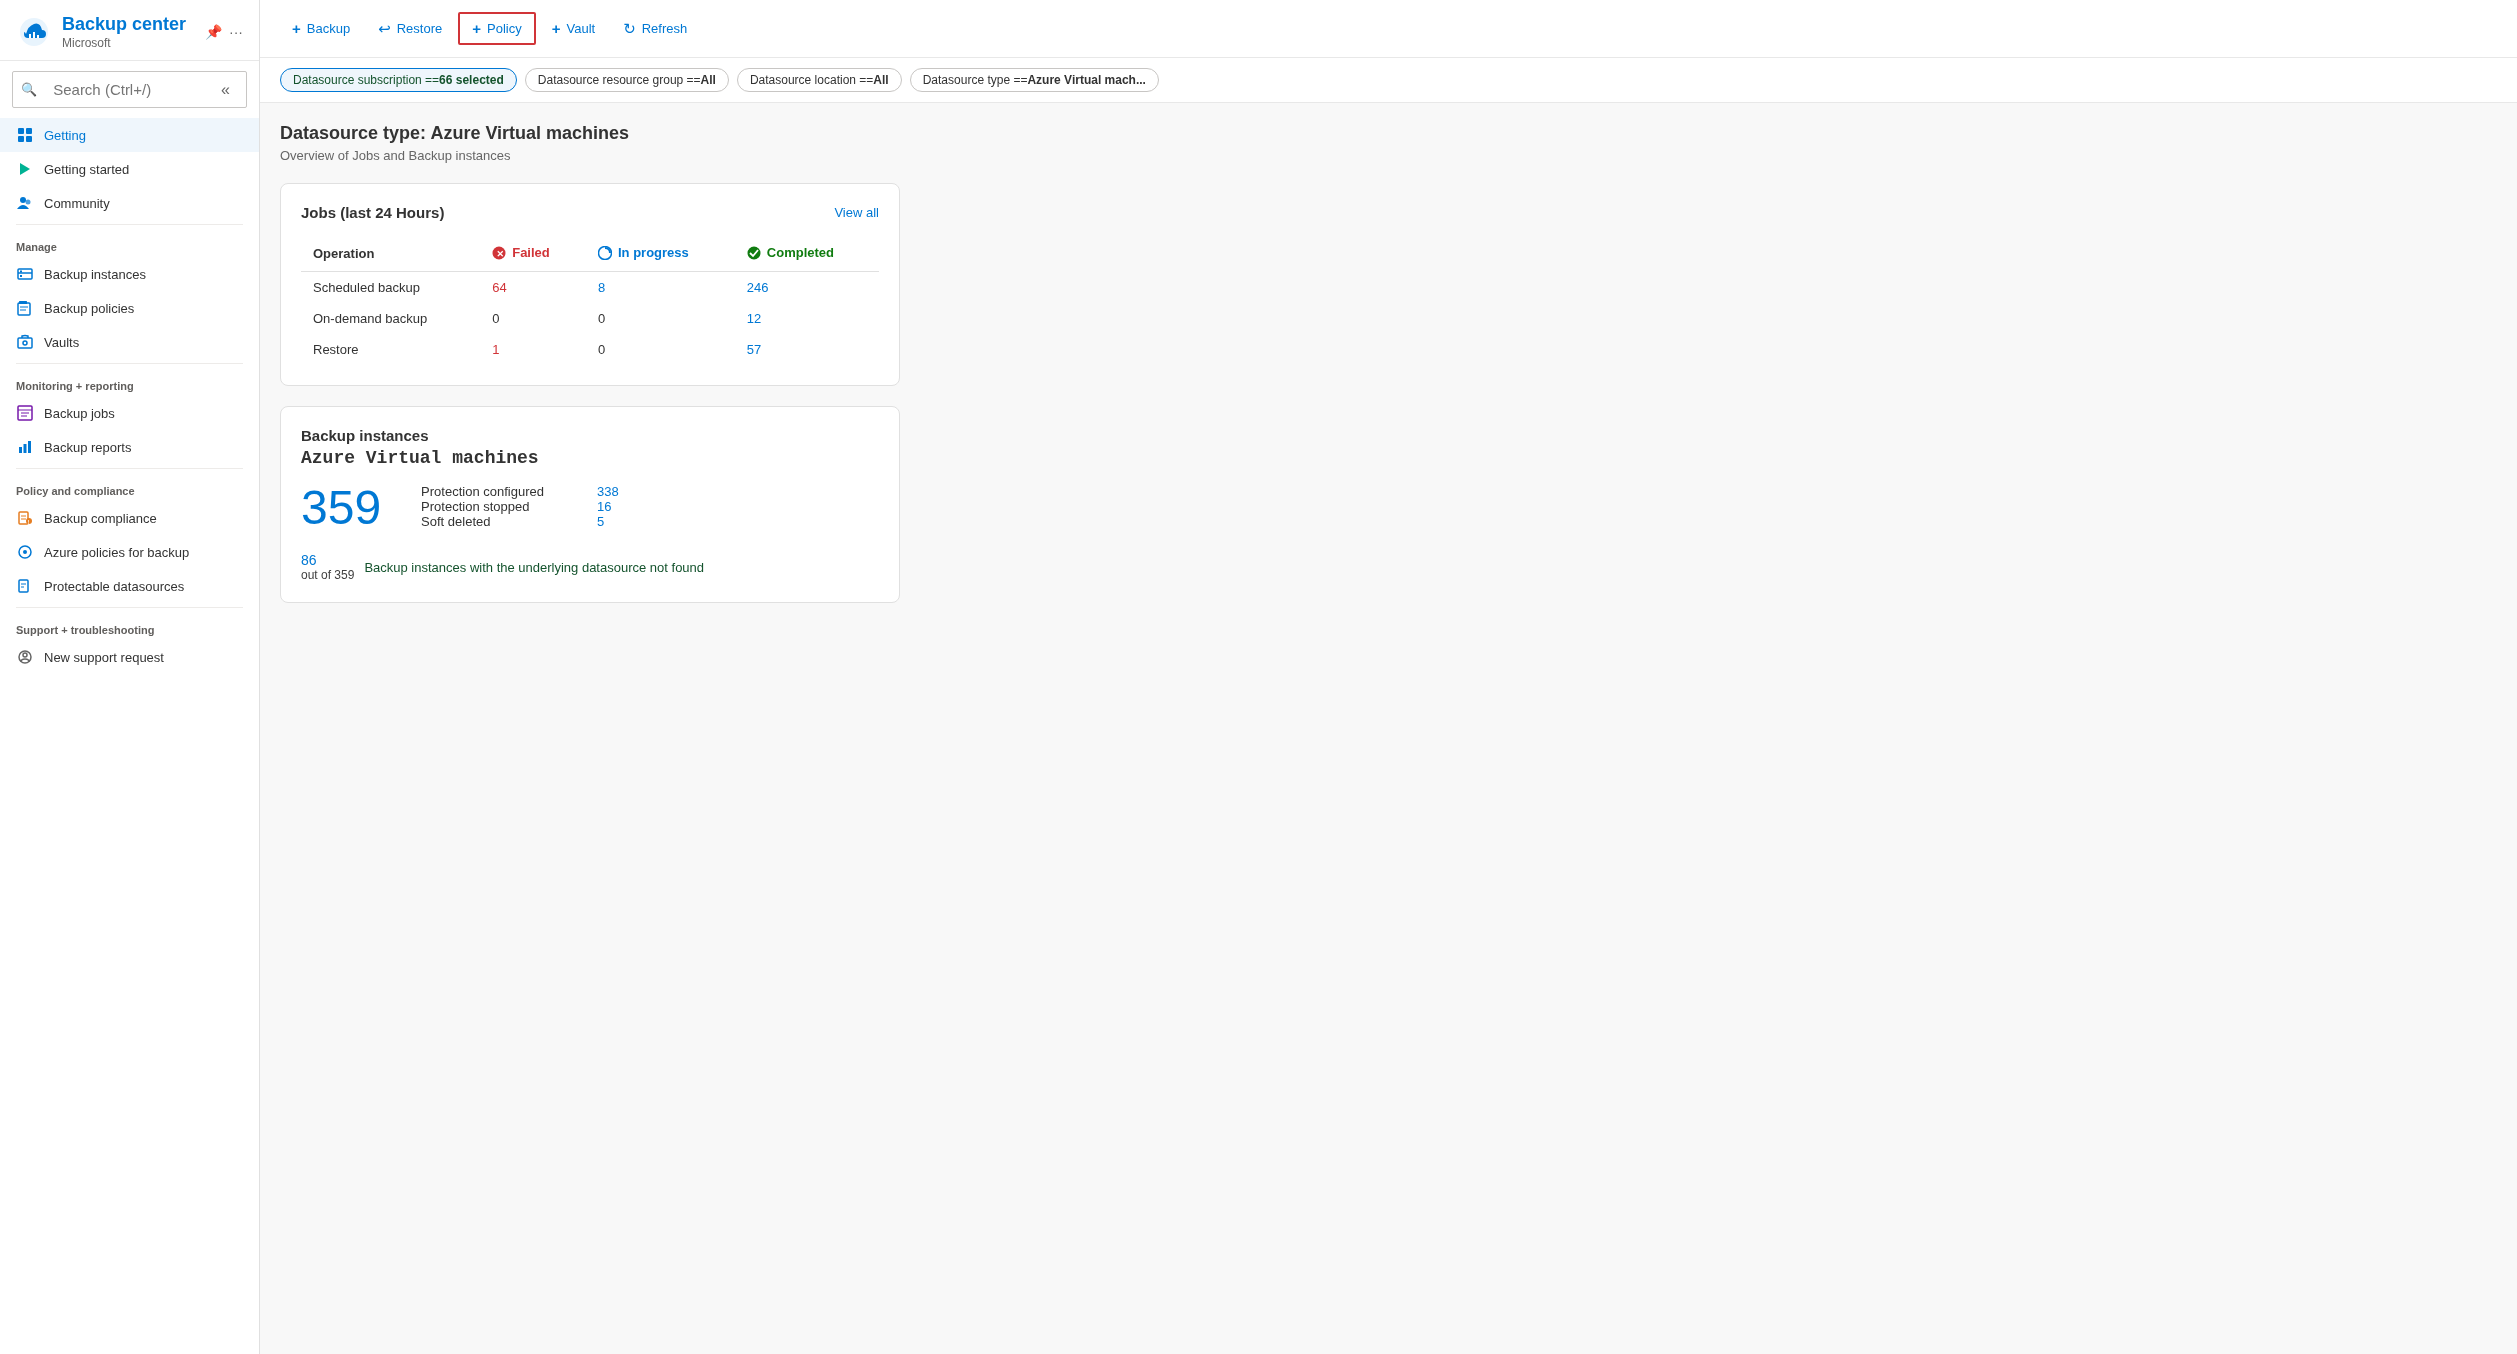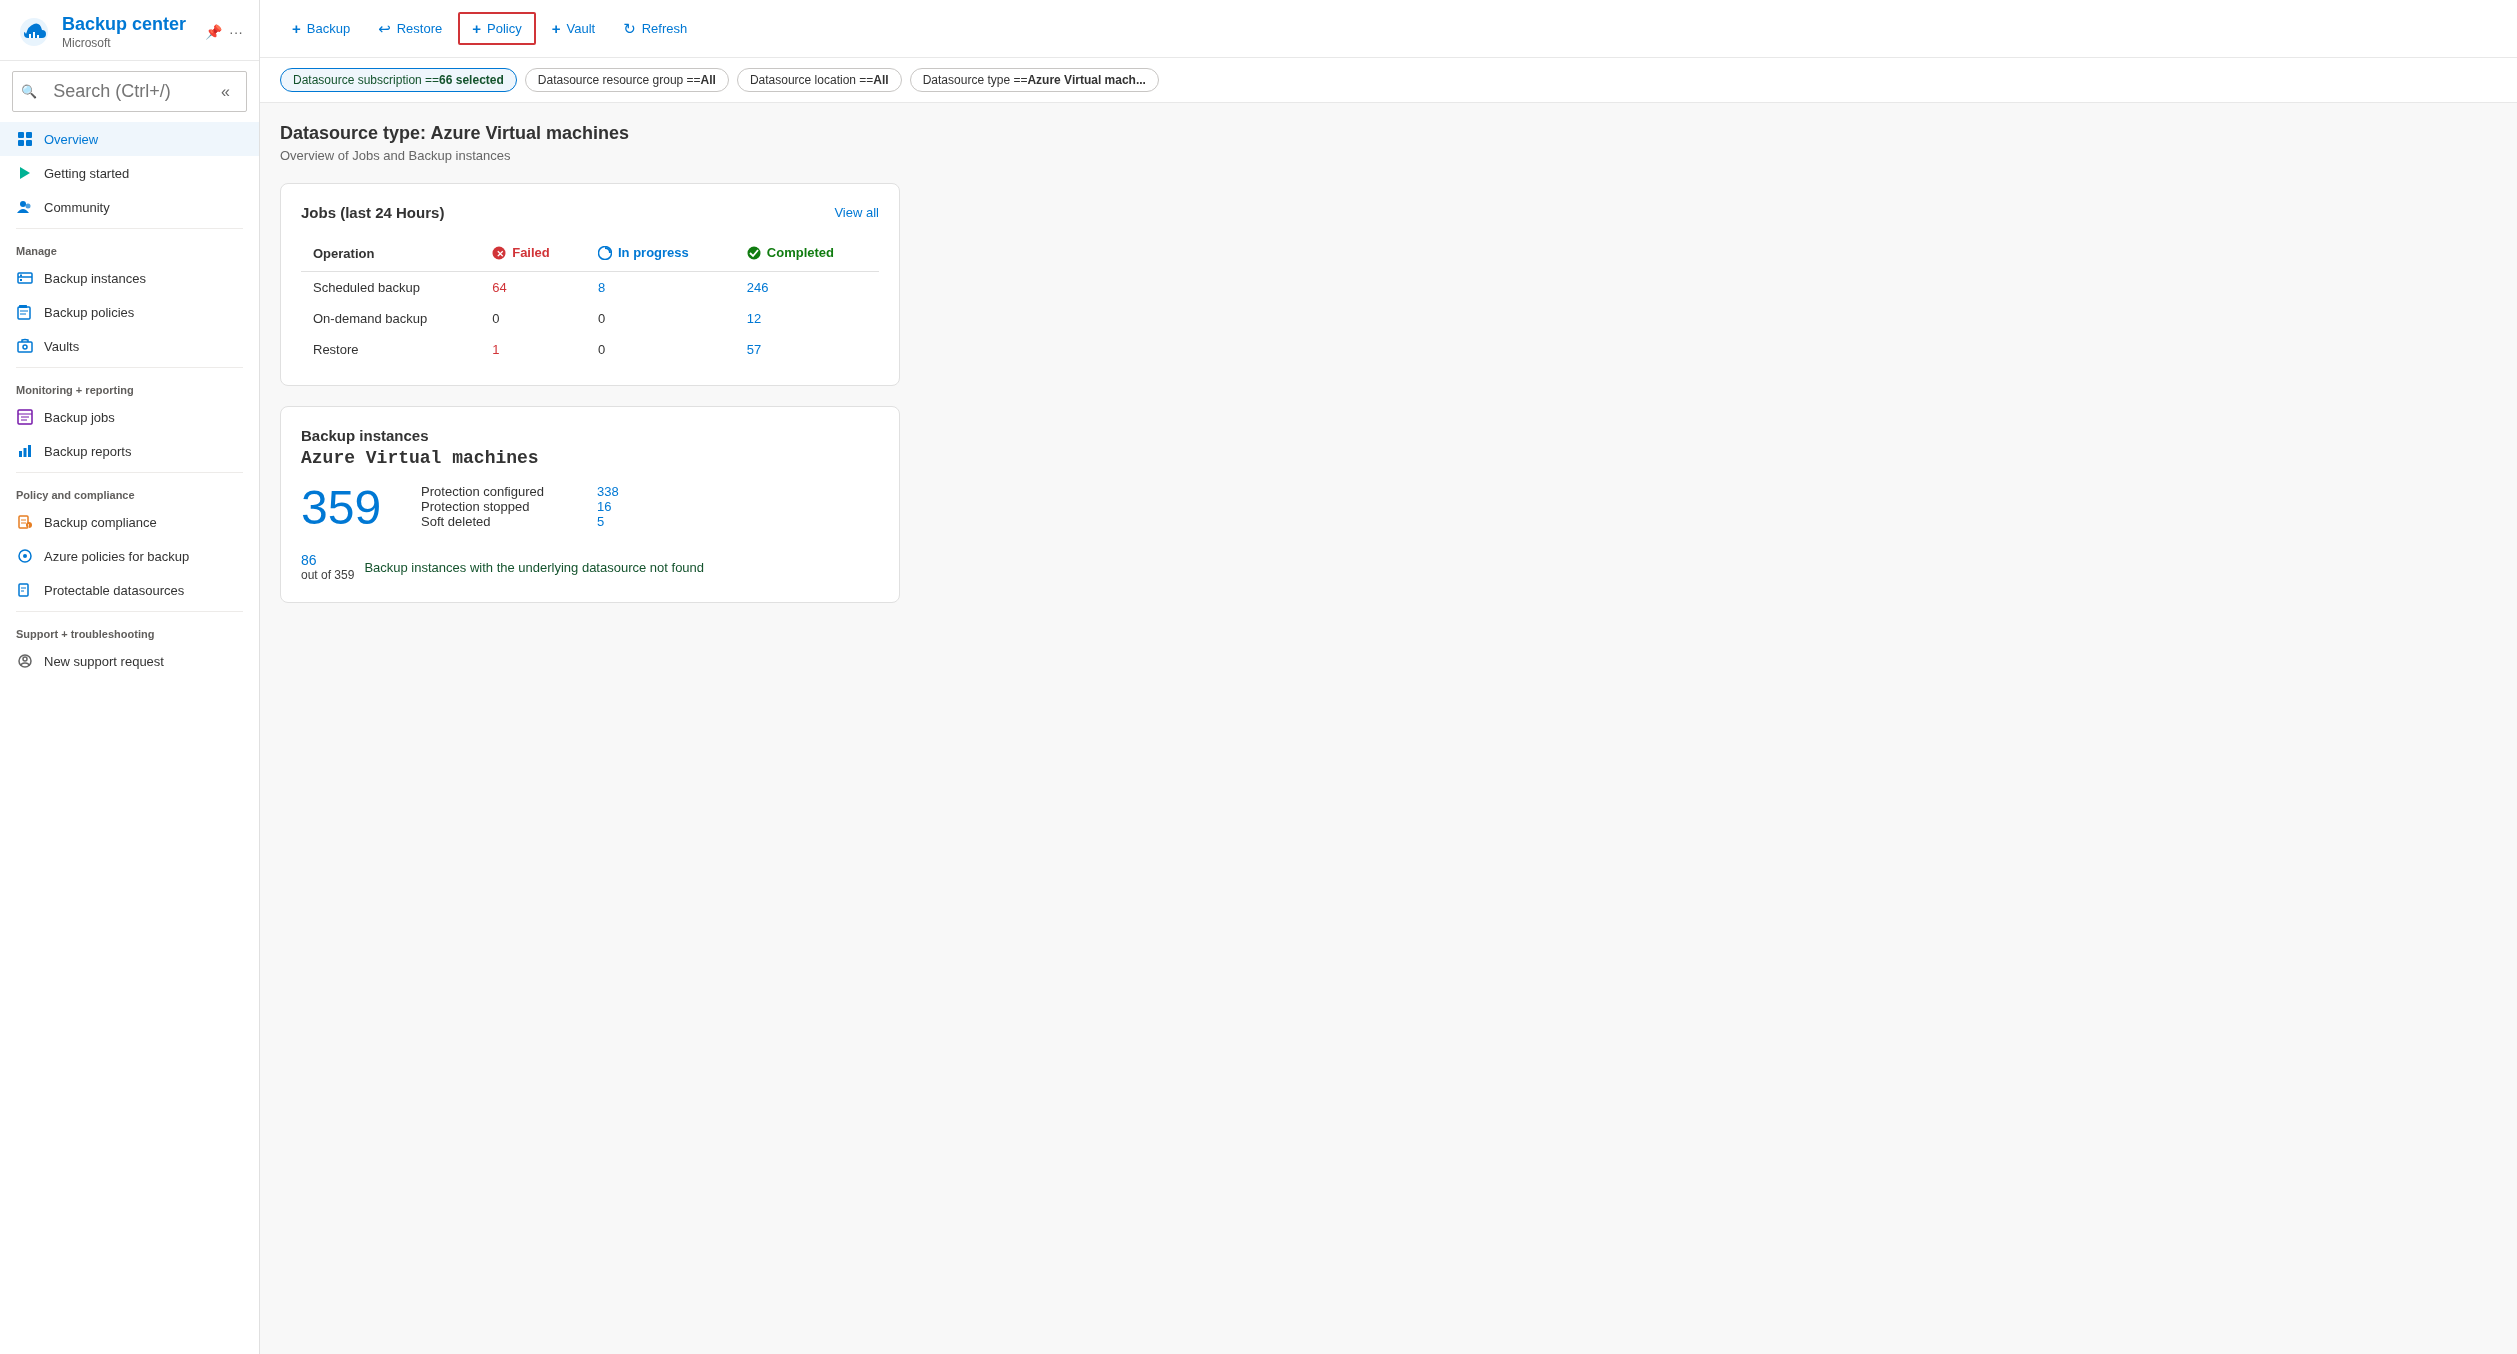--- a/index.html
+++ b/index.html
@@ -10,21 +10,21 @@
     .sidebar-header { padding: 14px 16px 10px 16px; display: flex; align-items: center; gap: 10px; border-bottom: 1px solid #e8e8e8; }
     .sidebar-logo { width: 36px; height: 36px; display: flex; align-items: center; justify-content: center; }
     .sidebar-logo svg { width: 32px; height: 32px; }
     .sidebar-title { display: flex; flex-direction: column; }
     .sidebar-app-name { font-size: 18px; font-weight: 600; color: #0078d4; line-height: 1.2; }
     .sidebar-sub { font-size: 12px; color: #666; }
     .sidebar-header-actions { margin-left: auto; display: flex; gap: 6px; color: #666; }
     .sidebar-search { padding: 10px 12px; }
     .sidebar-search input { width: 100%; border: 1px solid #c8c6c4; border-radius: 2px; padding: 5px 10px; font-size: 13px; display: flex; align-items: center; background: #fff; }
     .sidebar-search-wrap { display: flex; align-items: center; border: 1px solid #c8c6c4; border-radius: 2px; padding: 4px 8px; gap: 6px; background: #fff; }
-    .sidebar-search-wrap input { border: none; outline: none; font-size: 18px; width: 100%; color: #666; }
+    .sidebar-search-wrap input { border: none; outline: none; font-size: 15px; width: 100%; color: #666; }
     .sidebar-collapse { padding: 0 8px 0 0; color: #666; cursor: pointer; font-size: 16px; margin-left: auto; }
     .sidebar-nav { flex: 1; overflow-y: auto; padding-bottom: 16px; }
     .nav-item { display: flex; align-items: center; gap: 10px; padding: 8px 16px; cursor: pointer; color: #333; font-size: 13px; }
     .nav-item.active { background: #eff6fc; color: #0078d4; }
     .nav-item .nav-icon { width: 18px; height: 18px; flex-shrink: 0; display: flex; align-items: center; justify-content: center; }
     .nav-section { padding: 12px 16px 4px 16px; font-size: 11px; font-weight: 600; color: #605e5c; text-transform: none; letter-spacing: 0; }
     .nav-divider { border: none; border-top: 1px solid #edebe9; margin: 4px 16px; }
 
     
     .main { flex: 1; display: flex; flex-direction: column; overflow: hidden; background: #fff; }
@@ -105,21 +105,21 @@
 
     <div class="nav-item active">
       <span class="nav-icon icon-overview">
         <svg width="16" height="16" viewBox="0 0 16 16">
             <rect x="1" y="1" width="6" height="6" rx="1" fill="#0078d4"></rect>
             <rect x="9" y="1" width="6" height="6" rx="1" fill="#0078d4"></rect>
             <rect x="1" y="9" width="6" height="6" rx="1" fill="#0078d4"></rect>
             <rect x="9" y="9" width="6" height="6" rx="1" fill="#0078d4"></rect>
           </svg>
       </span>
-      <span>Overview</span>
+      <span>Getting</span>
     </div>
     <div class="nav-item">
       <span class="nav-icon">
         <svg width="16" height="16" viewBox="0 0 16 16">
             <polygon points="3,2 13,8 3,14" fill="#00b294"></polygon>
           </svg>
       </span>
       <span>Getting started</span>
     </div>
     <div class="nav-item">

